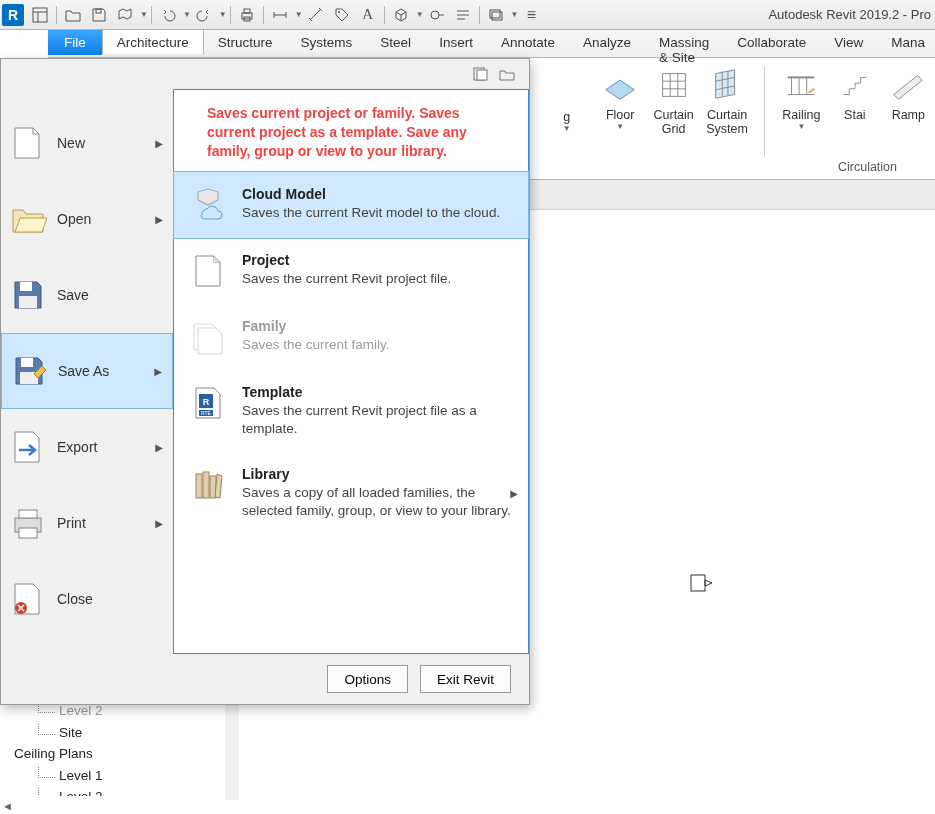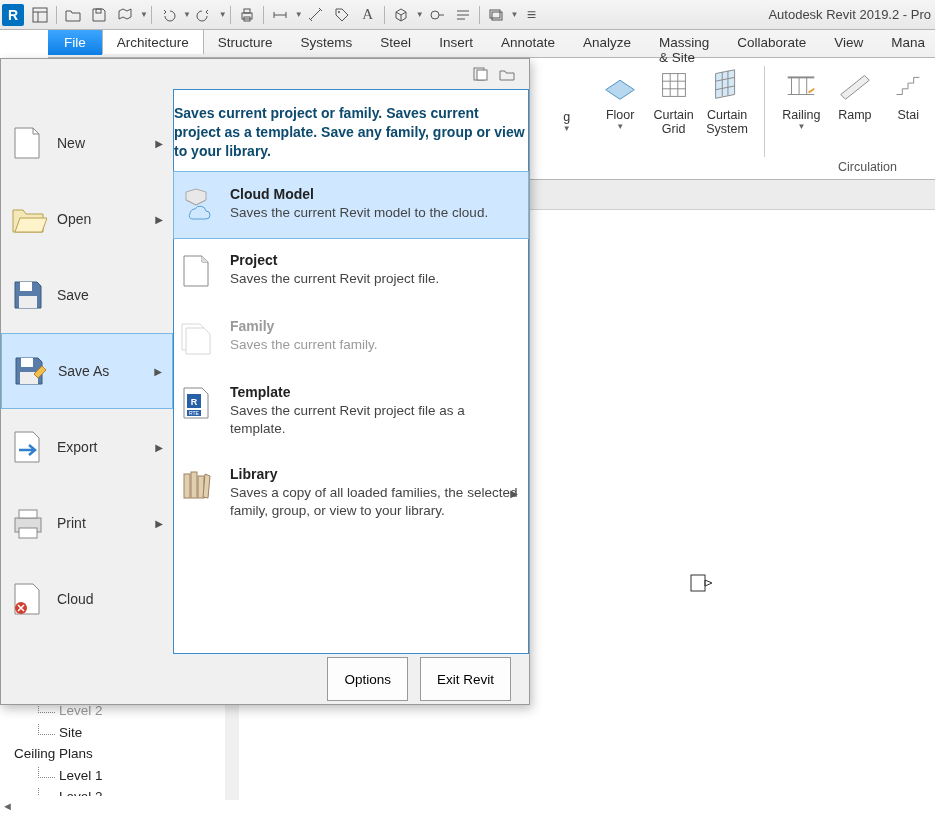--- a/index.html
+++ b/index.html
@@ -50,33 +50,33 @@
     
     .fm-left { width:172px; background:#f0f0f0; padding-top:16px; }
     .fm-item { height:76px; display:flex; align-items:center; padding:0 8px; position:relative; }
     .fm-item .bigic { width:38px; height:38px; display:flex; align-items:center; justify-content:center; margin-right:10px; }
     .fm-item .txt { font-size:14px; color:#333; }
     .fm-item .arrow { position:absolute; right:10px; font-size:10px; color:#555; }
     .fm-item.selected { background:#cfe8ff; border:1px solid #7ab8e6; }
     
     
     .fm-right { flex:1; border:1px solid #3a8ccc; background:#fff; margin:0 0 0 0; display:flex; flex-direction:column; }
-    .fm-right .hdr { padding:14px 0 10px; font-size:14px; font-weight:600; color:#0c4a6e; border-bottom:1px solid #ddd; line-height:1.35; }
+    .fm-right .hdr { padding:14px 33px 10px; font-size:14px; font-weight:600; color:#ef4444; border-bottom:1px solid #ddd; line-height:1.35; }
     .sub-list { flex:1; padding:0 0; }
-    .sub-item { display:flex; padding:14px 4px; gap:14px; position:relative; }
+    .sub-item { display:flex; padding:14px 16px; gap:14px; position:relative; }
     .sub-item.hover { background:#cfe8ff; border:1px solid #7ab8e6; margin:-1px; }
     .sub-item .sic { width:38px; min-width:38px; height:38px; display:flex; align-items:center; justify-content:center; }
     .sub-item .stext .t { font-size:14px; font-weight:600; color:#222; margin-bottom:2px; }
     .sub-item .stext .d { font-size:13.5px; color:#444; line-height:1.35; }
     .sub-item.disabled .stext .t, .sub-item.disabled .stext .d { color:#9a9a9a; }
     .sub-item .sarrow { position:absolute; right:10px; top:50%; transform:translateY(-50%); font-size:10px; color:#555; }
     
     
     .fm-foot { height:50px; display:flex; justify-content:flex-end; align-items:center; gap:12px; padding:0 18px; }
-    .fm-foot button { height:44px; padding:0 16px; font-size:13.5px; background:#fdfdfd; border:1px solid #999; cursor:default; }
+    .fm-foot button { height:28px; padding:0 16px; font-size:13.5px; background:#fdfdfd; border:1px solid #999; cursor:default; }
     
     
     .grp-circ { position:absolute; left:800px; right:0; top:160px; text-align:center; font-size:12.5px; color:#555; }
   </style>
 </head>
 <body>
 
 <div class="qat">
   <div class="r-logo">R</div>
   <div class="qbtn">
@@ -246,32 +246,32 @@
           <line x1="6" y1="30" x2="34" y2="30" stroke="#888"></line>
           <path d="M28 28 l6 -4" stroke="#e6a23c" stroke-width="2"></path>
         </svg>
       </div>
     <div class="lbl">Railing</div>
       <div class="caret">▼</div>
   </div>
   <div class="bigbtn">
     <div class="ic">
         <svg viewBox="0 0 40 40">
+          <path d="M8 30 h6 v-6 h6 v-6 h6 v-6 h6" fill="none" stroke="#888"></path>
+        </svg>
+      </div>
+    <div class="lbl">Stai</div>
+  </div>
+  <div class="bigbtn">
+    <div class="ic">
+        <svg viewBox="0 0 40 40">
           <path d="M5 30 L30 10 L35 15 L10 35 Z" fill="#eee" stroke="#888"></path>
         </svg>
       </div>
     <div class="lbl">Ramp</div>
-  </div>
-  <div class="bigbtn">
-    <div class="ic">
-        <svg viewBox="0 0 40 40">
-          <path d="M8 30 h6 v-6 h6 v-6 h6 v-6 h6" fill="none" stroke="#888"></path>
-        </svg>
-      </div>
-    <div class="lbl">Stai</div>
   </div>
 </div>
 <div class="grp-circ">Circulation</div>
 
 <div class="canvas">
   <div class="graystrip"></div>
   <div class="scroll-left"></div>
 </div>
 <svg class="cursor" viewBox="0 0 24 18">
     <rect x="1" y="1" width="14" height="16" fill="none" stroke="#333"></rect>
@@ -368,21 +368,21 @@
           <div class="arrow">▶</div>
       </div>
       <div class="fm-item">
         <div class="bigic">
             <svg viewBox="0 0 38 38">
               <path d="M6 4 h18 l6 6 v24 h-24 z" fill="#fff" stroke="#888"></path>
               <circle cx="12" cy="28" r="6" fill="#d04030"></circle>
               <path d="M9 25 l6 6 M15 25 l-6 6" stroke="#fff" stroke-width="1.5"></path>
             </svg>
           </div>
-        <div class="txt">Cloud</div>
+        <div class="txt">Close</div>
       </div>
     </div>
 
     <div class="fm-right">
       <div class="hdr">Saves current project or family. Saves current project as a template. Save any family, group or view to your library.</div>
       <div class="sub-list">
         <div class="sub-item hover">
           <div class="sic">
               <svg viewBox="0 0 38 38">
                 <path d="M8 6 l10 -3 l10 3 v8 l-10 5 l-10 -5 z" fill="#e8e8e8" stroke="#aaa"></path>

